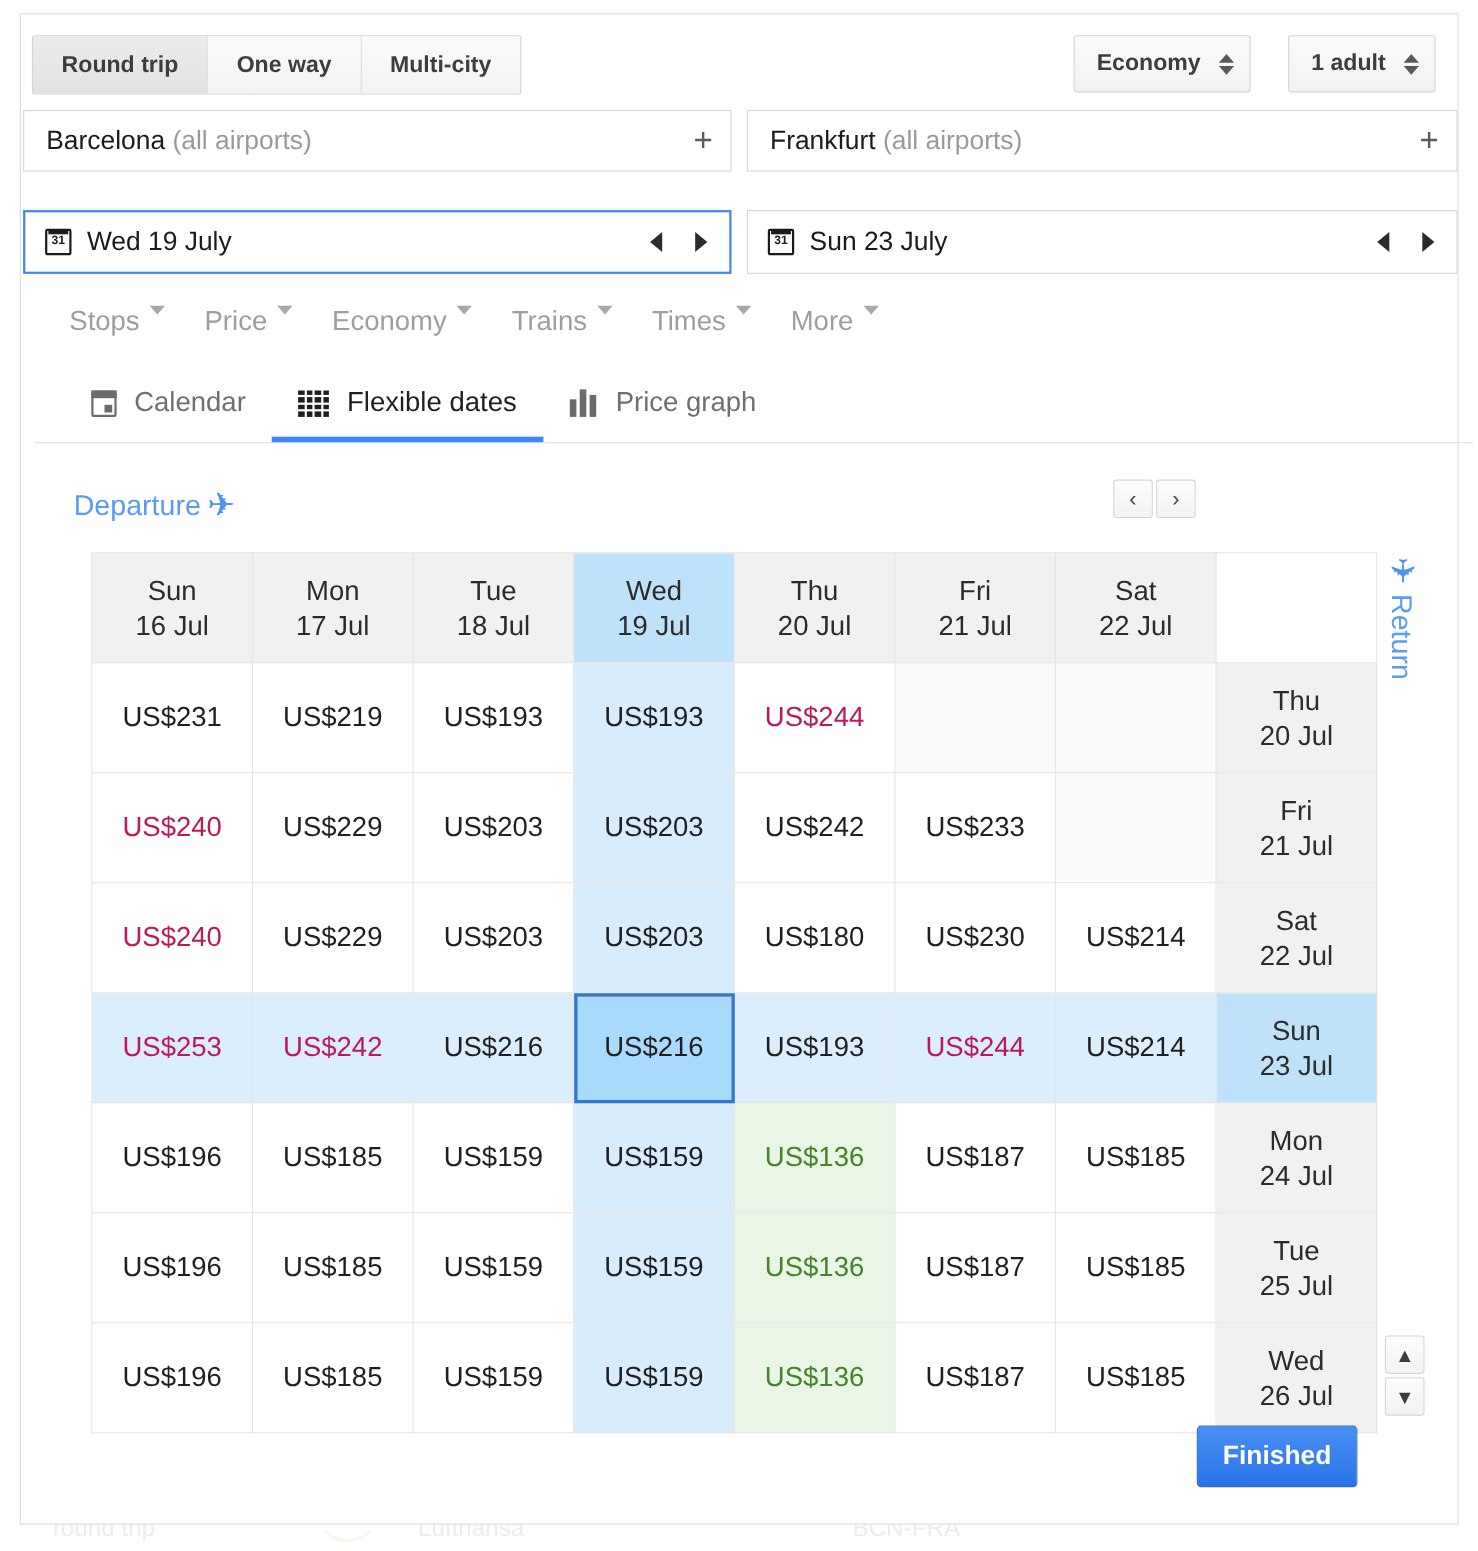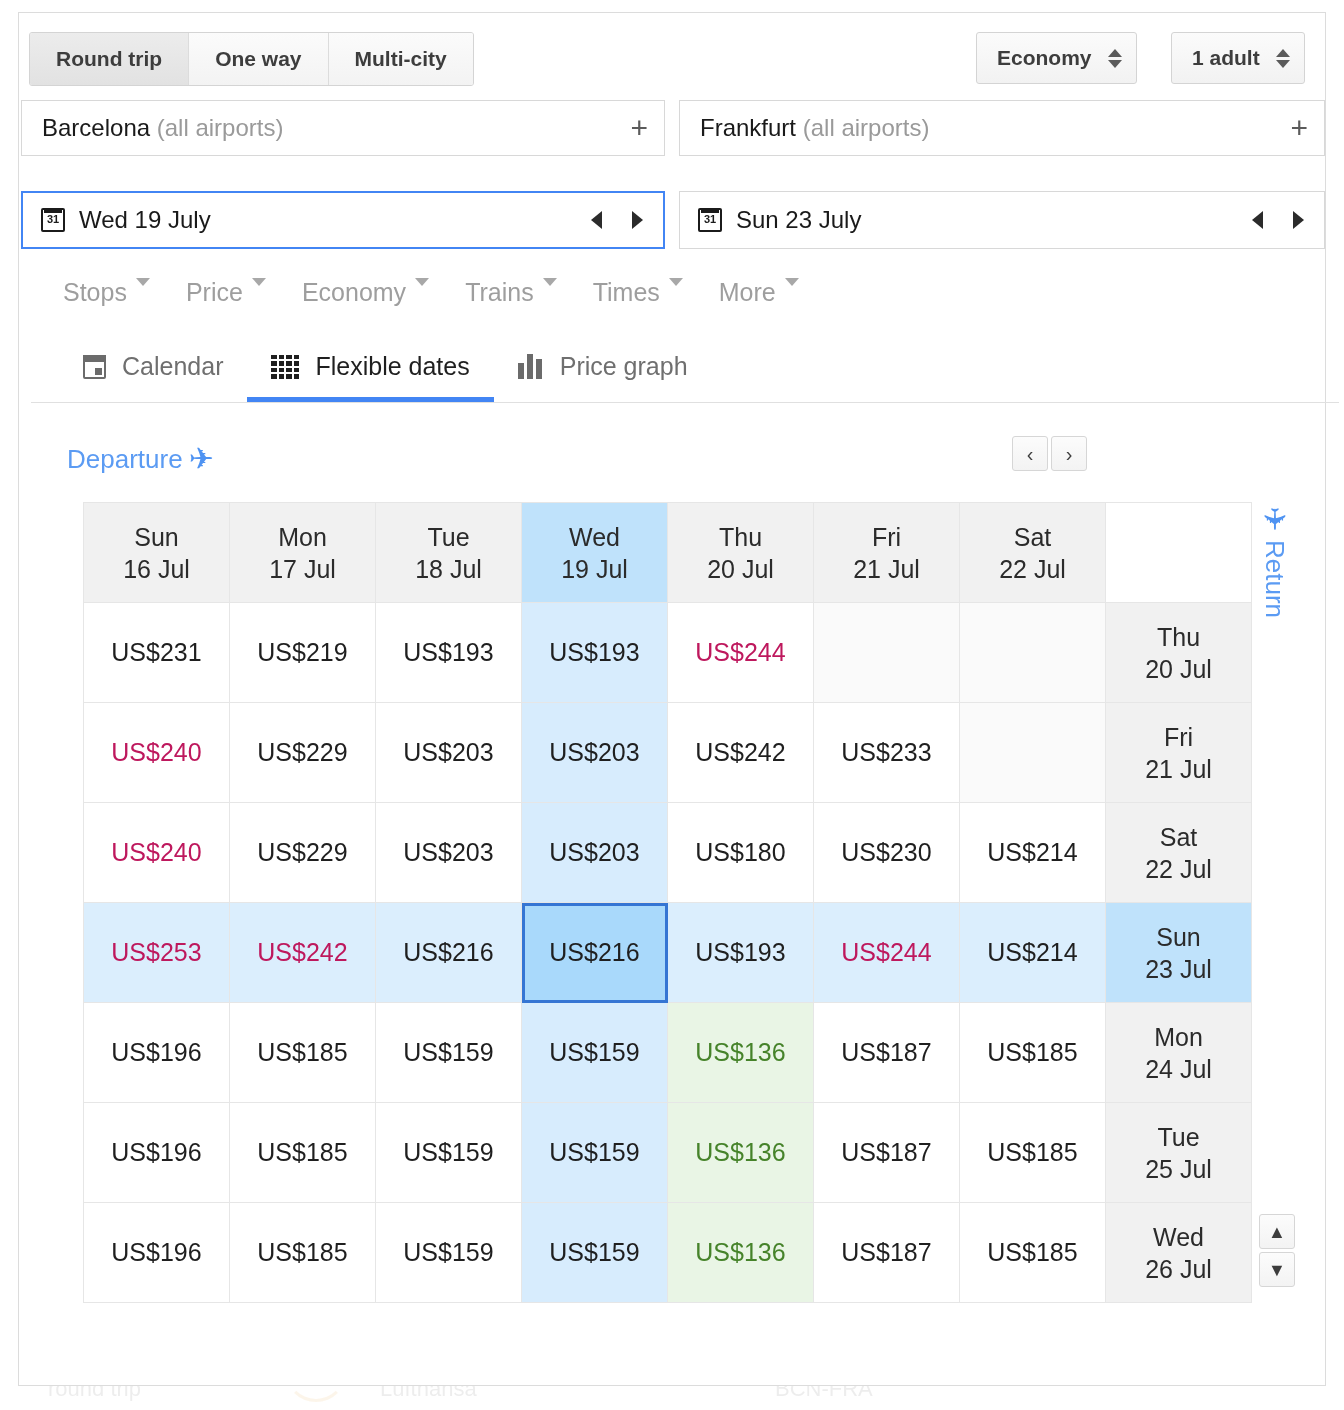--- a/index.html
+++ b/index.html
@@ -320,21 +320,21 @@
   .matrix-wrap {
     position: absolute;
     left: 0; top: 391px;
     width: 1308px;
     height: 983px;
   }
   .departure-label {
     position: absolute;
     left: 48px; top: 40px;
     display: flex;
-    align-items: flex-start;
+    align-items: flex-end;
     gap: 6px;
   }
   .departure-label .dep-txt {
     font-size: 26px;
     color: #5b9bf3;
   }
   .plane-right {
     color: #4f93f2;
     font-size: 30px;
     line-height: 1;
@@ -702,15 +702,16 @@
     <div class="return-label">
       <span class="plane-down">✈</span>
       <span class="ret-txt">Return</span>
     </div>
 
     <div class="vscroll">
       <button>▲</button>
       <button>▼</button>
     </div>
 
+    <button class="finished-btn">Finished</button>
   </div>
 
 </div>
 
 </body></html>

